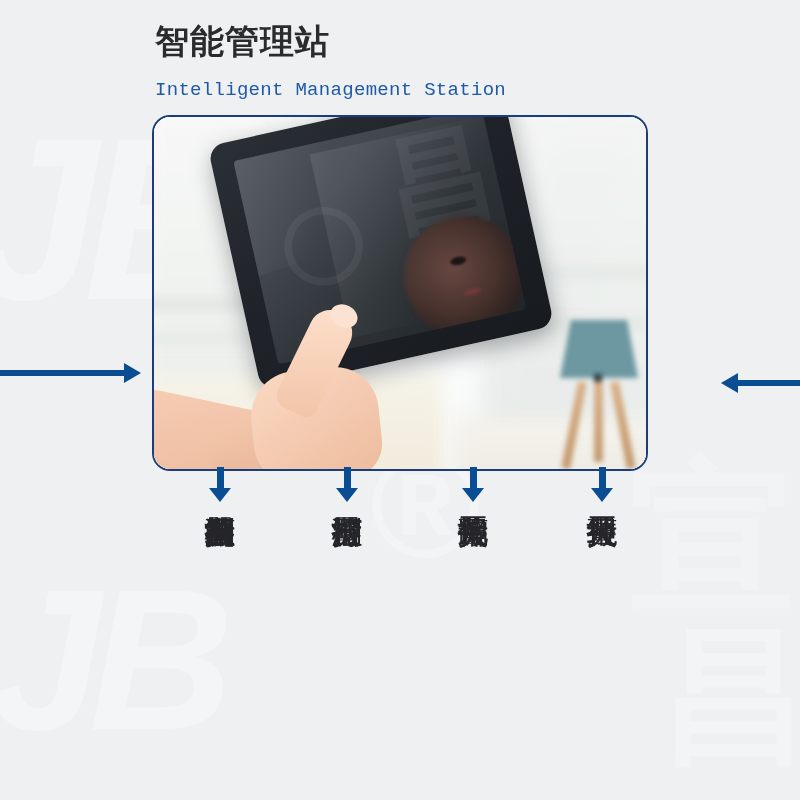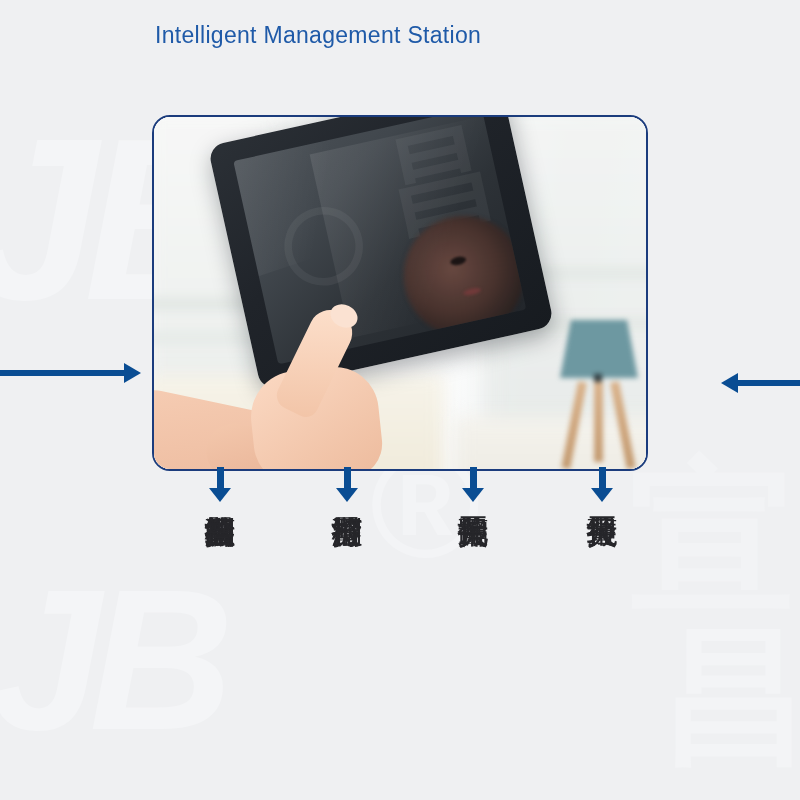--- a/index.html
+++ b/index.html
@@ -18,21 +18,21 @@
   .wm-o{left:235px;top:120px;font-size:300px;color:#f3f4f6;}
   .wm-cn1{left:455px;top:150px;font-size:200px;color:#f3f4f6;}
   .wm-jb2{left:-10px;top:560px;font-size:200px;letter-spacing:-12px;font-style:italic;color:#f4f5f7;}
   .wm-r{left:370px;top:430px;font-size:150px;color:#f3f4f6;}
   .wm-cn2{left:630px;top:455px;font-size:165px;color:#f2f3f5;}
   .wm-cn3{left:660px;top:620px;font-size:150px;color:#f3f4f6;}
 
   
   .header{position:absolute;left:155px;top:22px;}
   .title-cn{font-size:34px;font-weight:700;color:#2b2b2d;letter-spacing:1px;line-height:1.15;}
-  .title-en{font-size:23px;color:#1f5aa8;letter-spacing:.3px;margin-top:0;line-height:1.2;}
+  .title-en{font-size:19px;color:#1f5aa8;letter-spacing:.3px;margin-top:18px;line-height:1.2;font-family:Liberation Mono, monospace;}
 
   
   .side-arrow{position:absolute;height:6px;background:#0a4d93;}
   .arrow-left{left:0;top:370px;width:125px;}
   .arrow-left .head{position:absolute;right:-16px;top:-7px;width:0;height:0;
       border-top:10px solid transparent;border-bottom:10px solid transparent;
       border-left:17px solid #0a4d93;}
   .arrow-right{right:0;top:380px;width:62px;}
   .arrow-right .head{position:absolute;left:-17px;top:-7px;width:0;height:0;
       border-top:10px solid transparent;border-bottom:10px solid transparent;
@@ -128,20 +128,21 @@
   <div class="wm wm-jb">JB</div>
   <div class="wm wm-o">O</div>
   <div class="wm wm-cn1">昌</div>
   <div class="wm wm-jb2">JB</div>
   <div class="wm wm-r">®</div>
   <div class="wm wm-cn2">宣</div>
   <div class="wm wm-cn3">昌</div>
 </div>
 
 <div class="header">
+  <div class="title-cn">智能管理站</div>
   <div class="title-en">Intelligent Management Station</div>
 </div>
 
 <div class="side-arrow arrow-left">
   <div class="head"></div>
 </div>
 <div class="side-arrow arrow-right">
   <div class="head"></div>
 </div>
 

